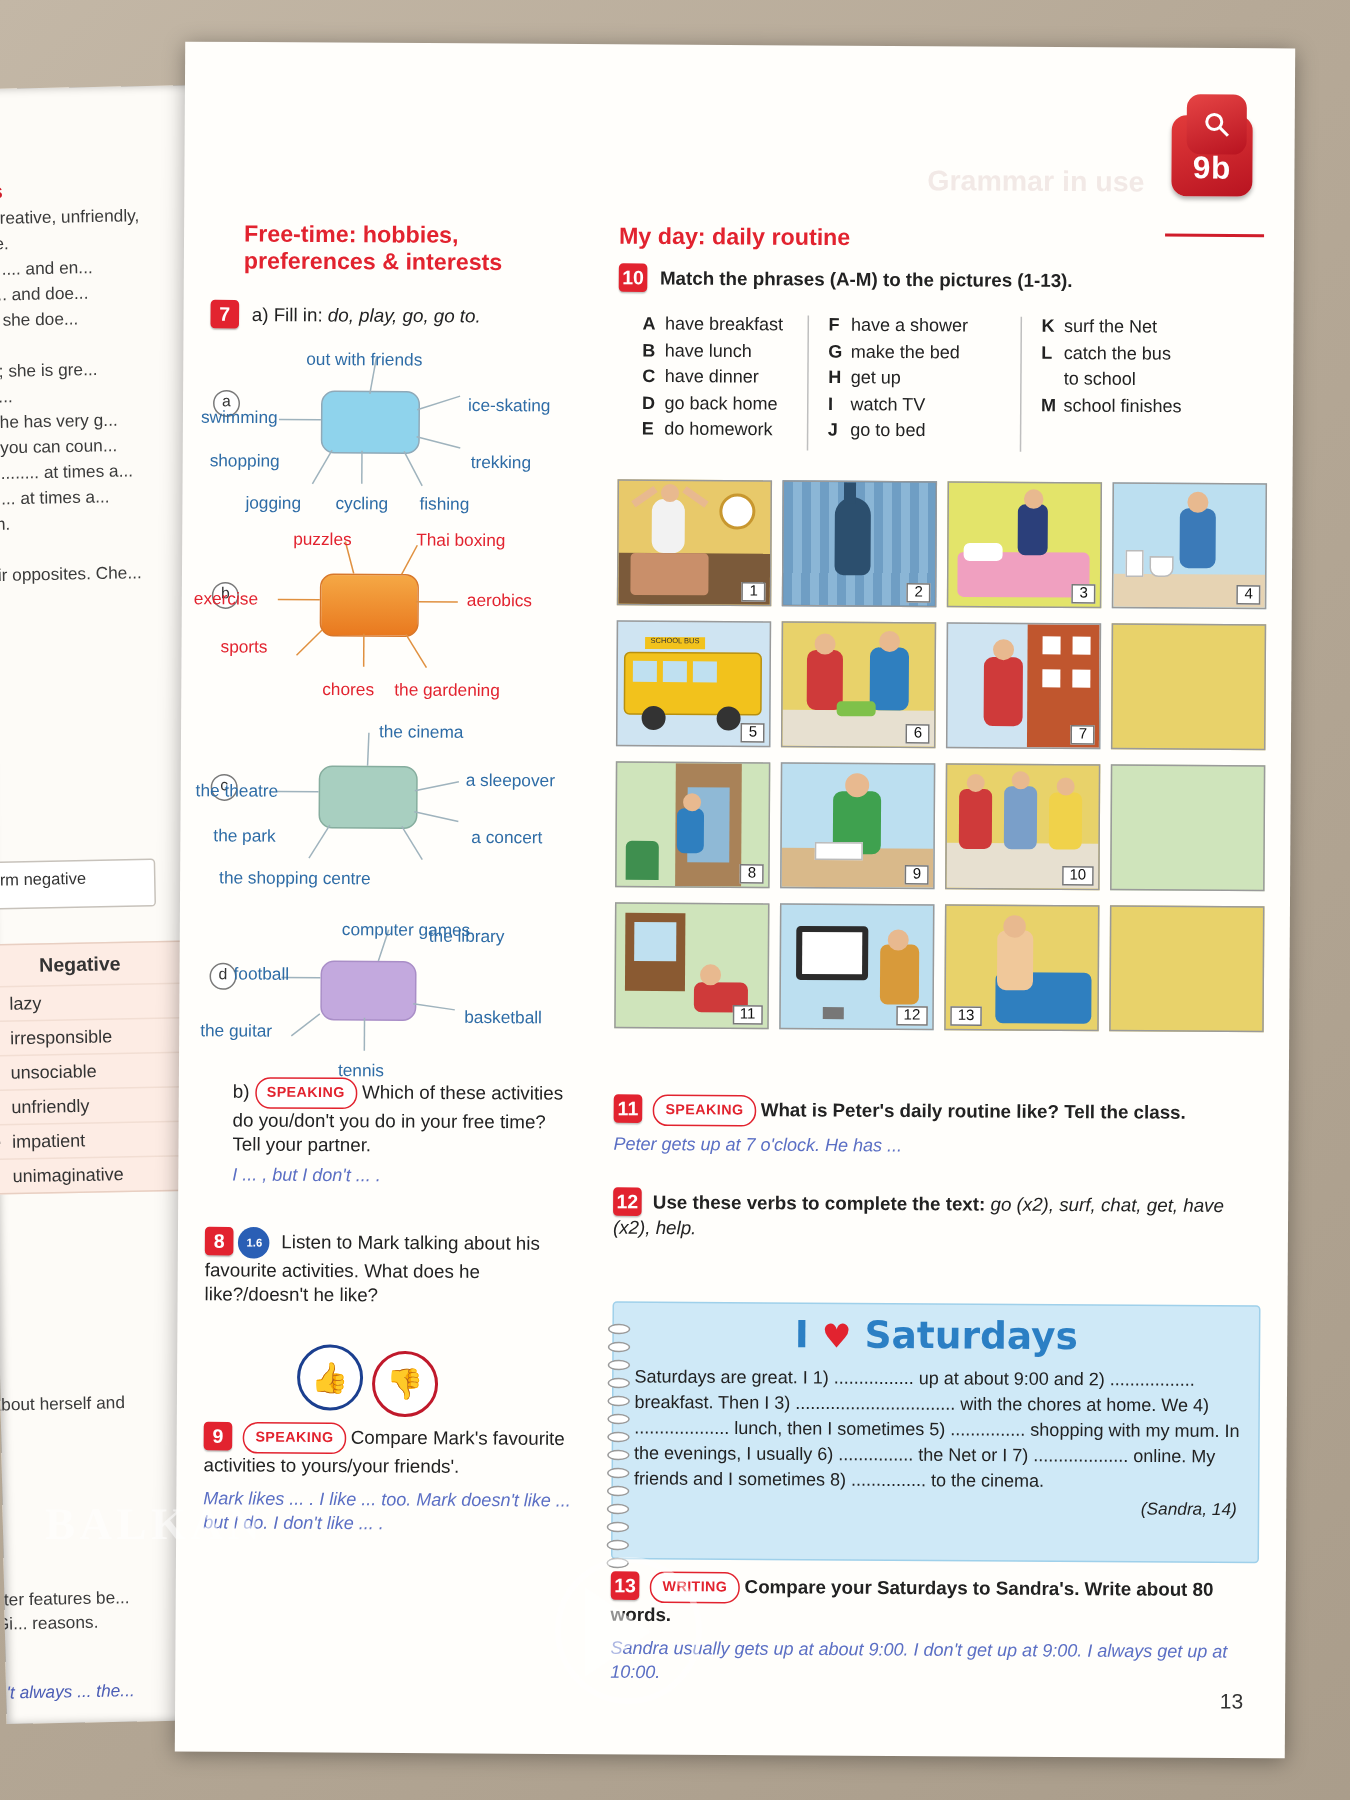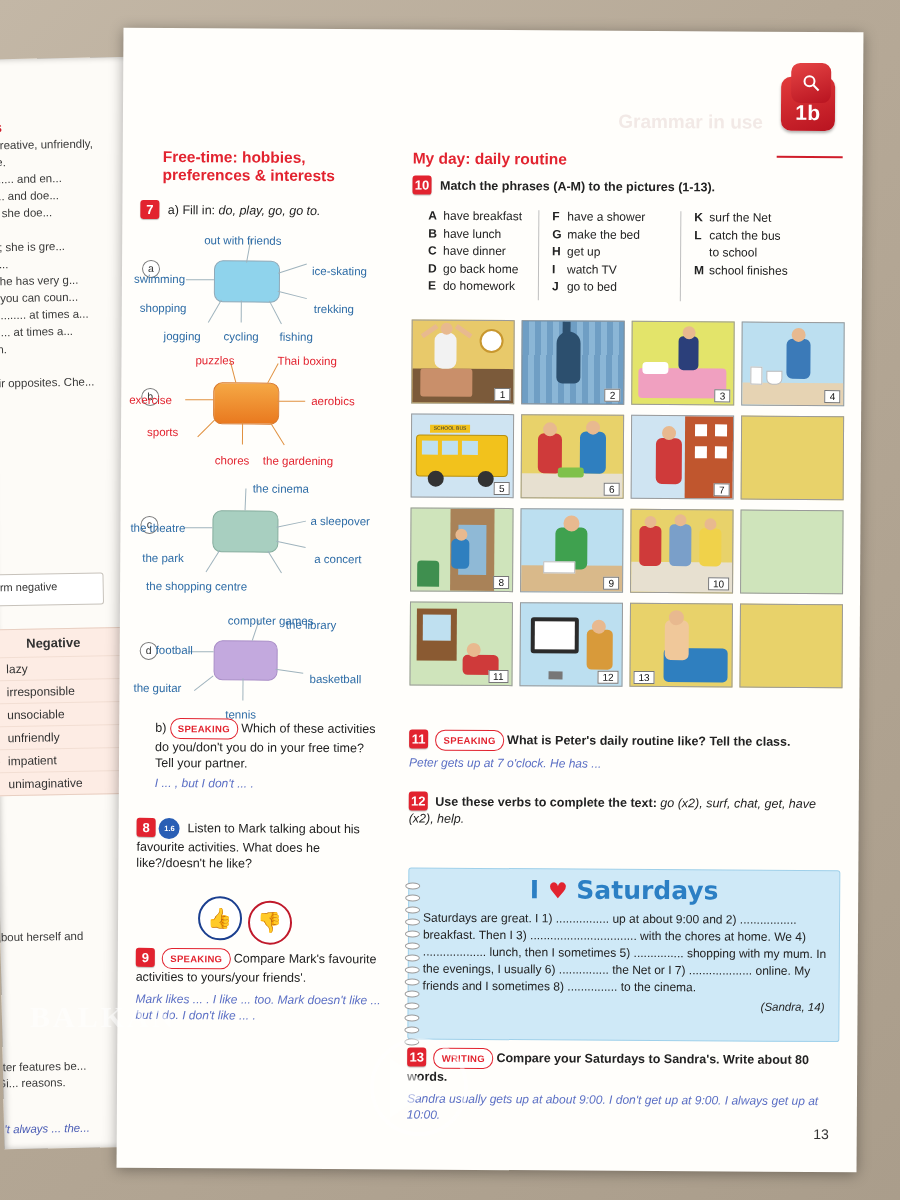--- a/index.html
+++ b/index.html
@@ -223,21 +223,21 @@
   <div class="ghost-title">Grammar in use</div>
   <div class="red-rule"></div>
 
   <div class="unit-badge">
     <div class="lens">
       <svg viewBox="0 0 24 24" fill="none" stroke="#fff" stroke-width="2.4">
         <circle cx="10" cy="10" r="6"></circle>
             <line x1="14.5" y1="14.5" x2="21" y2="21"></line>
       </svg>
     </div>
-    <div class="num">1b</div>
+    <div class="num">9b</div>
   </div>
 
   <div class="col-head" id="h-left" style="white-space:pre-line">Free-time: hobbies,
 preferences &amp; interests</div>
   <div class="col-head" id="h-right">My day: daily routine</div>
 
   <div class="ex" style="left:18px;top:172px;width:250px;">
     <span class="exnum">7</span>
     <span class="rub">a)  Fill in:</span>
     <span class="it">do, play, go, go to.</span>

